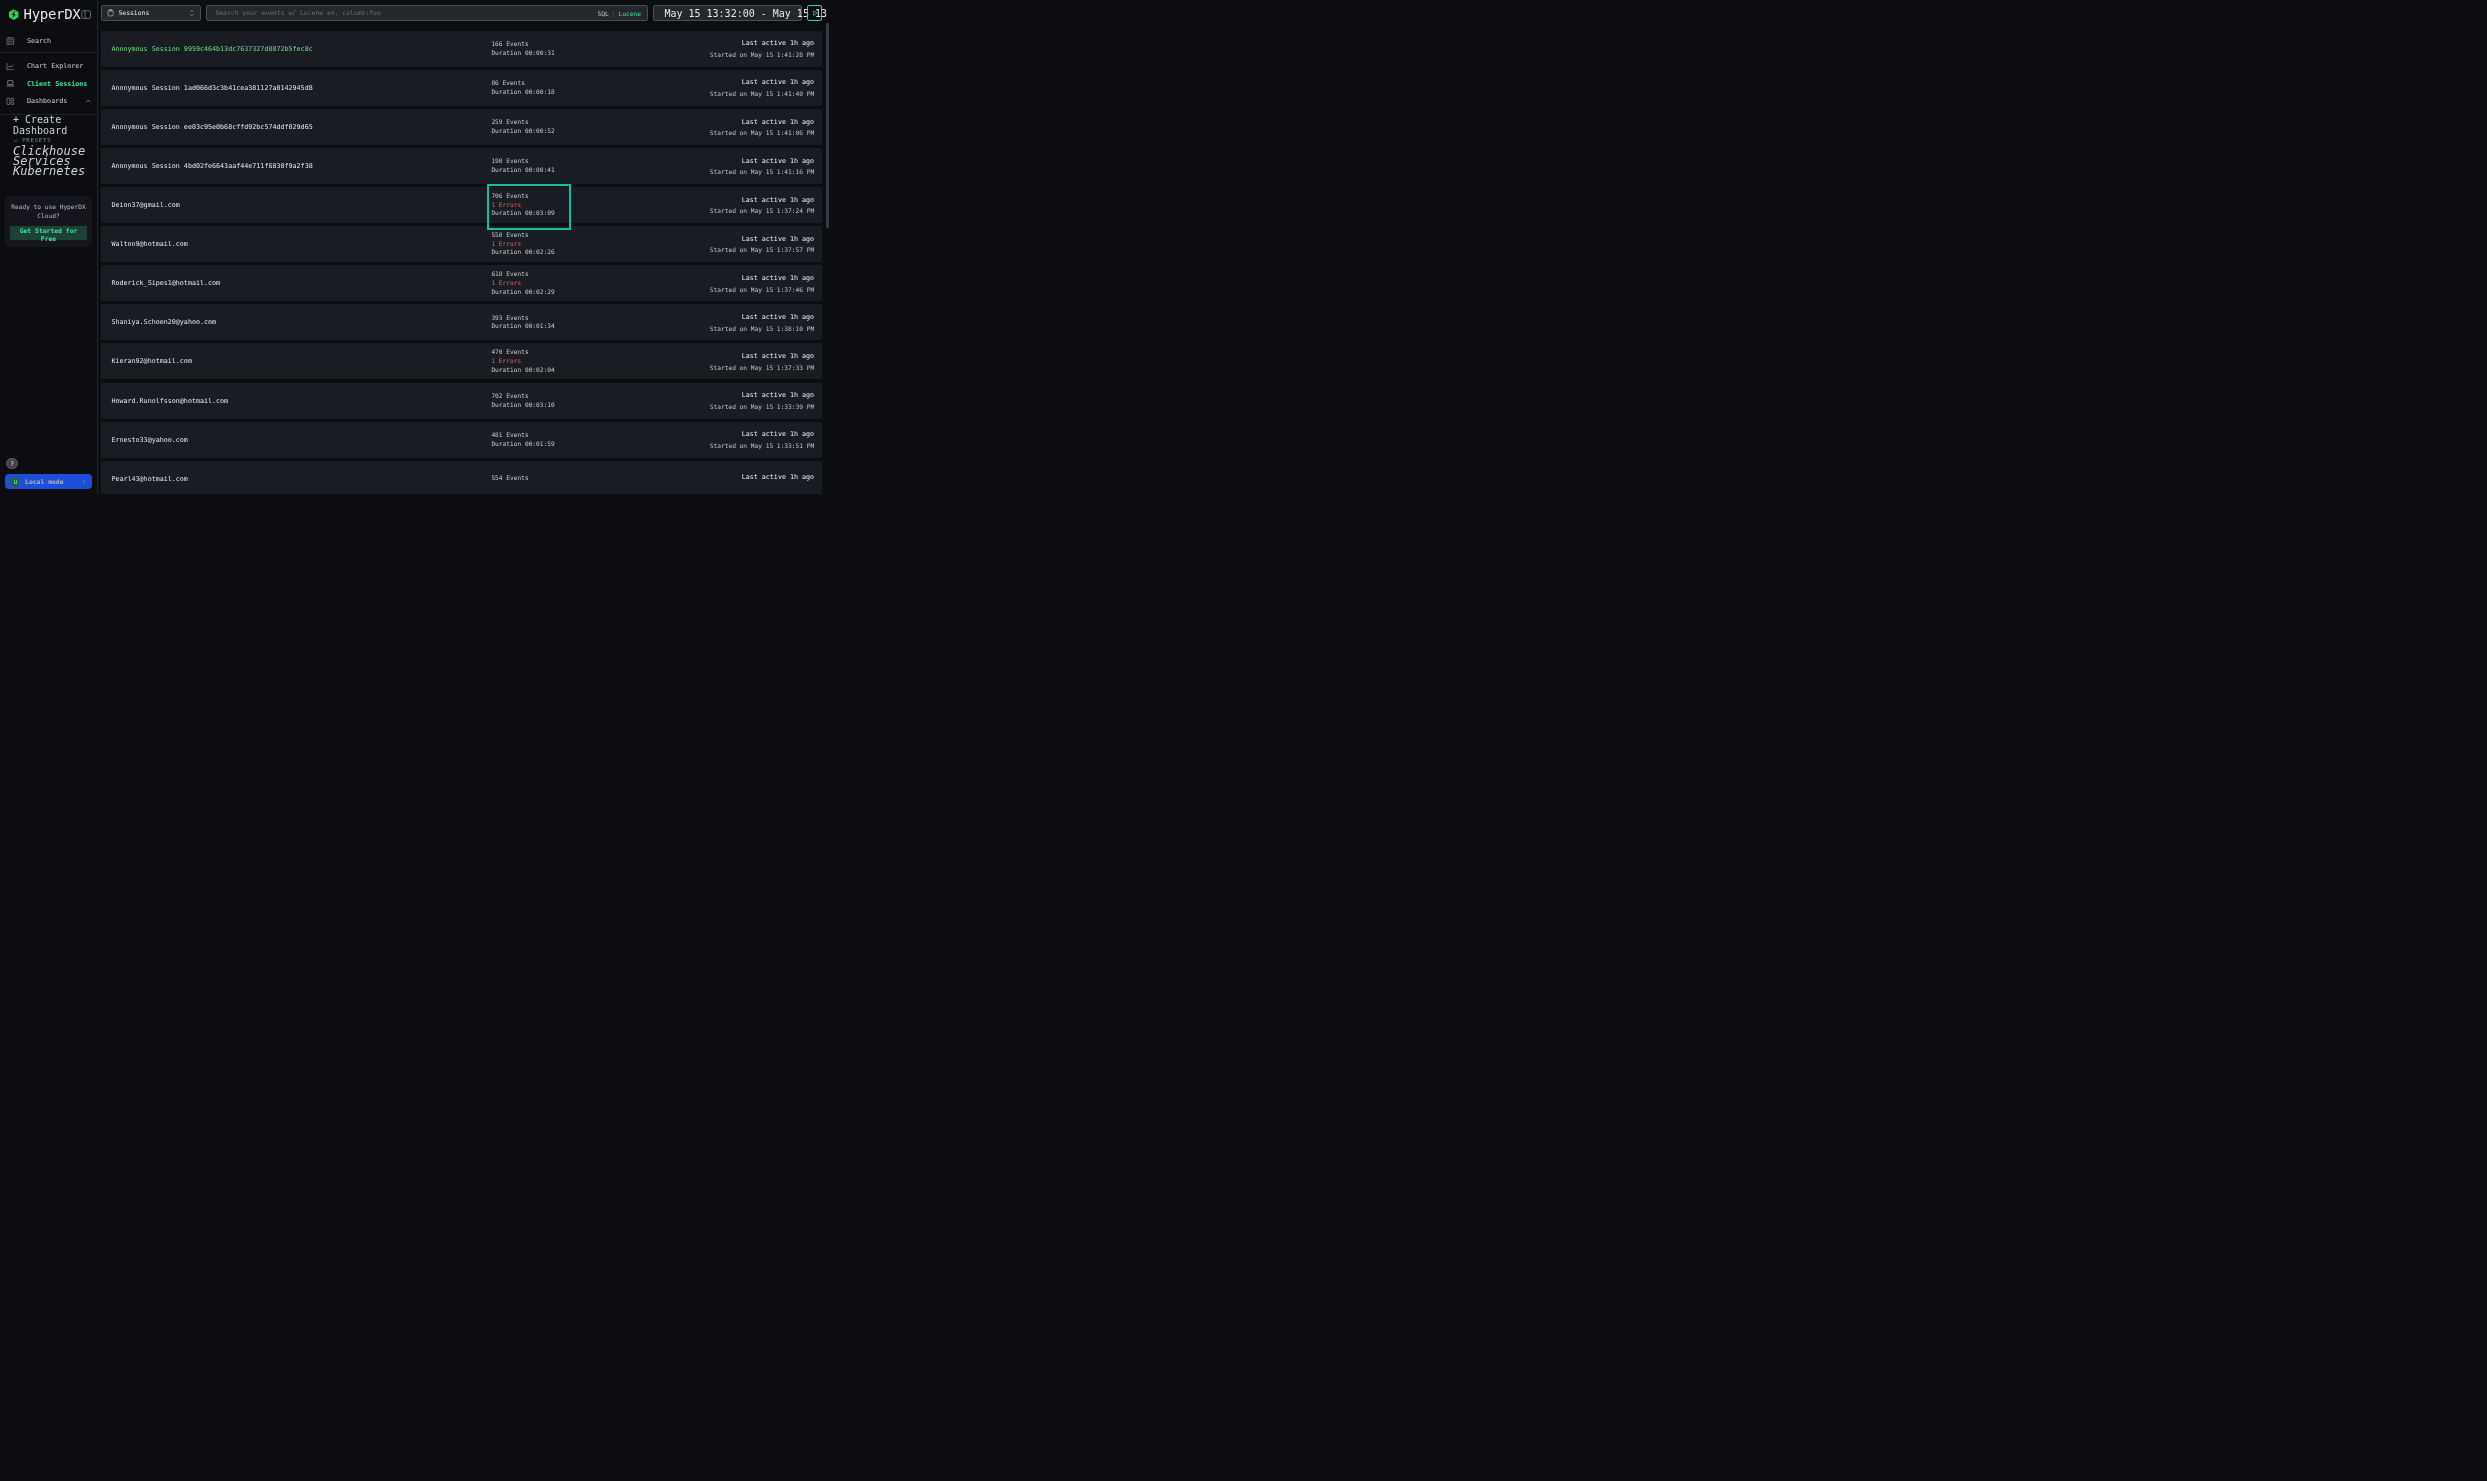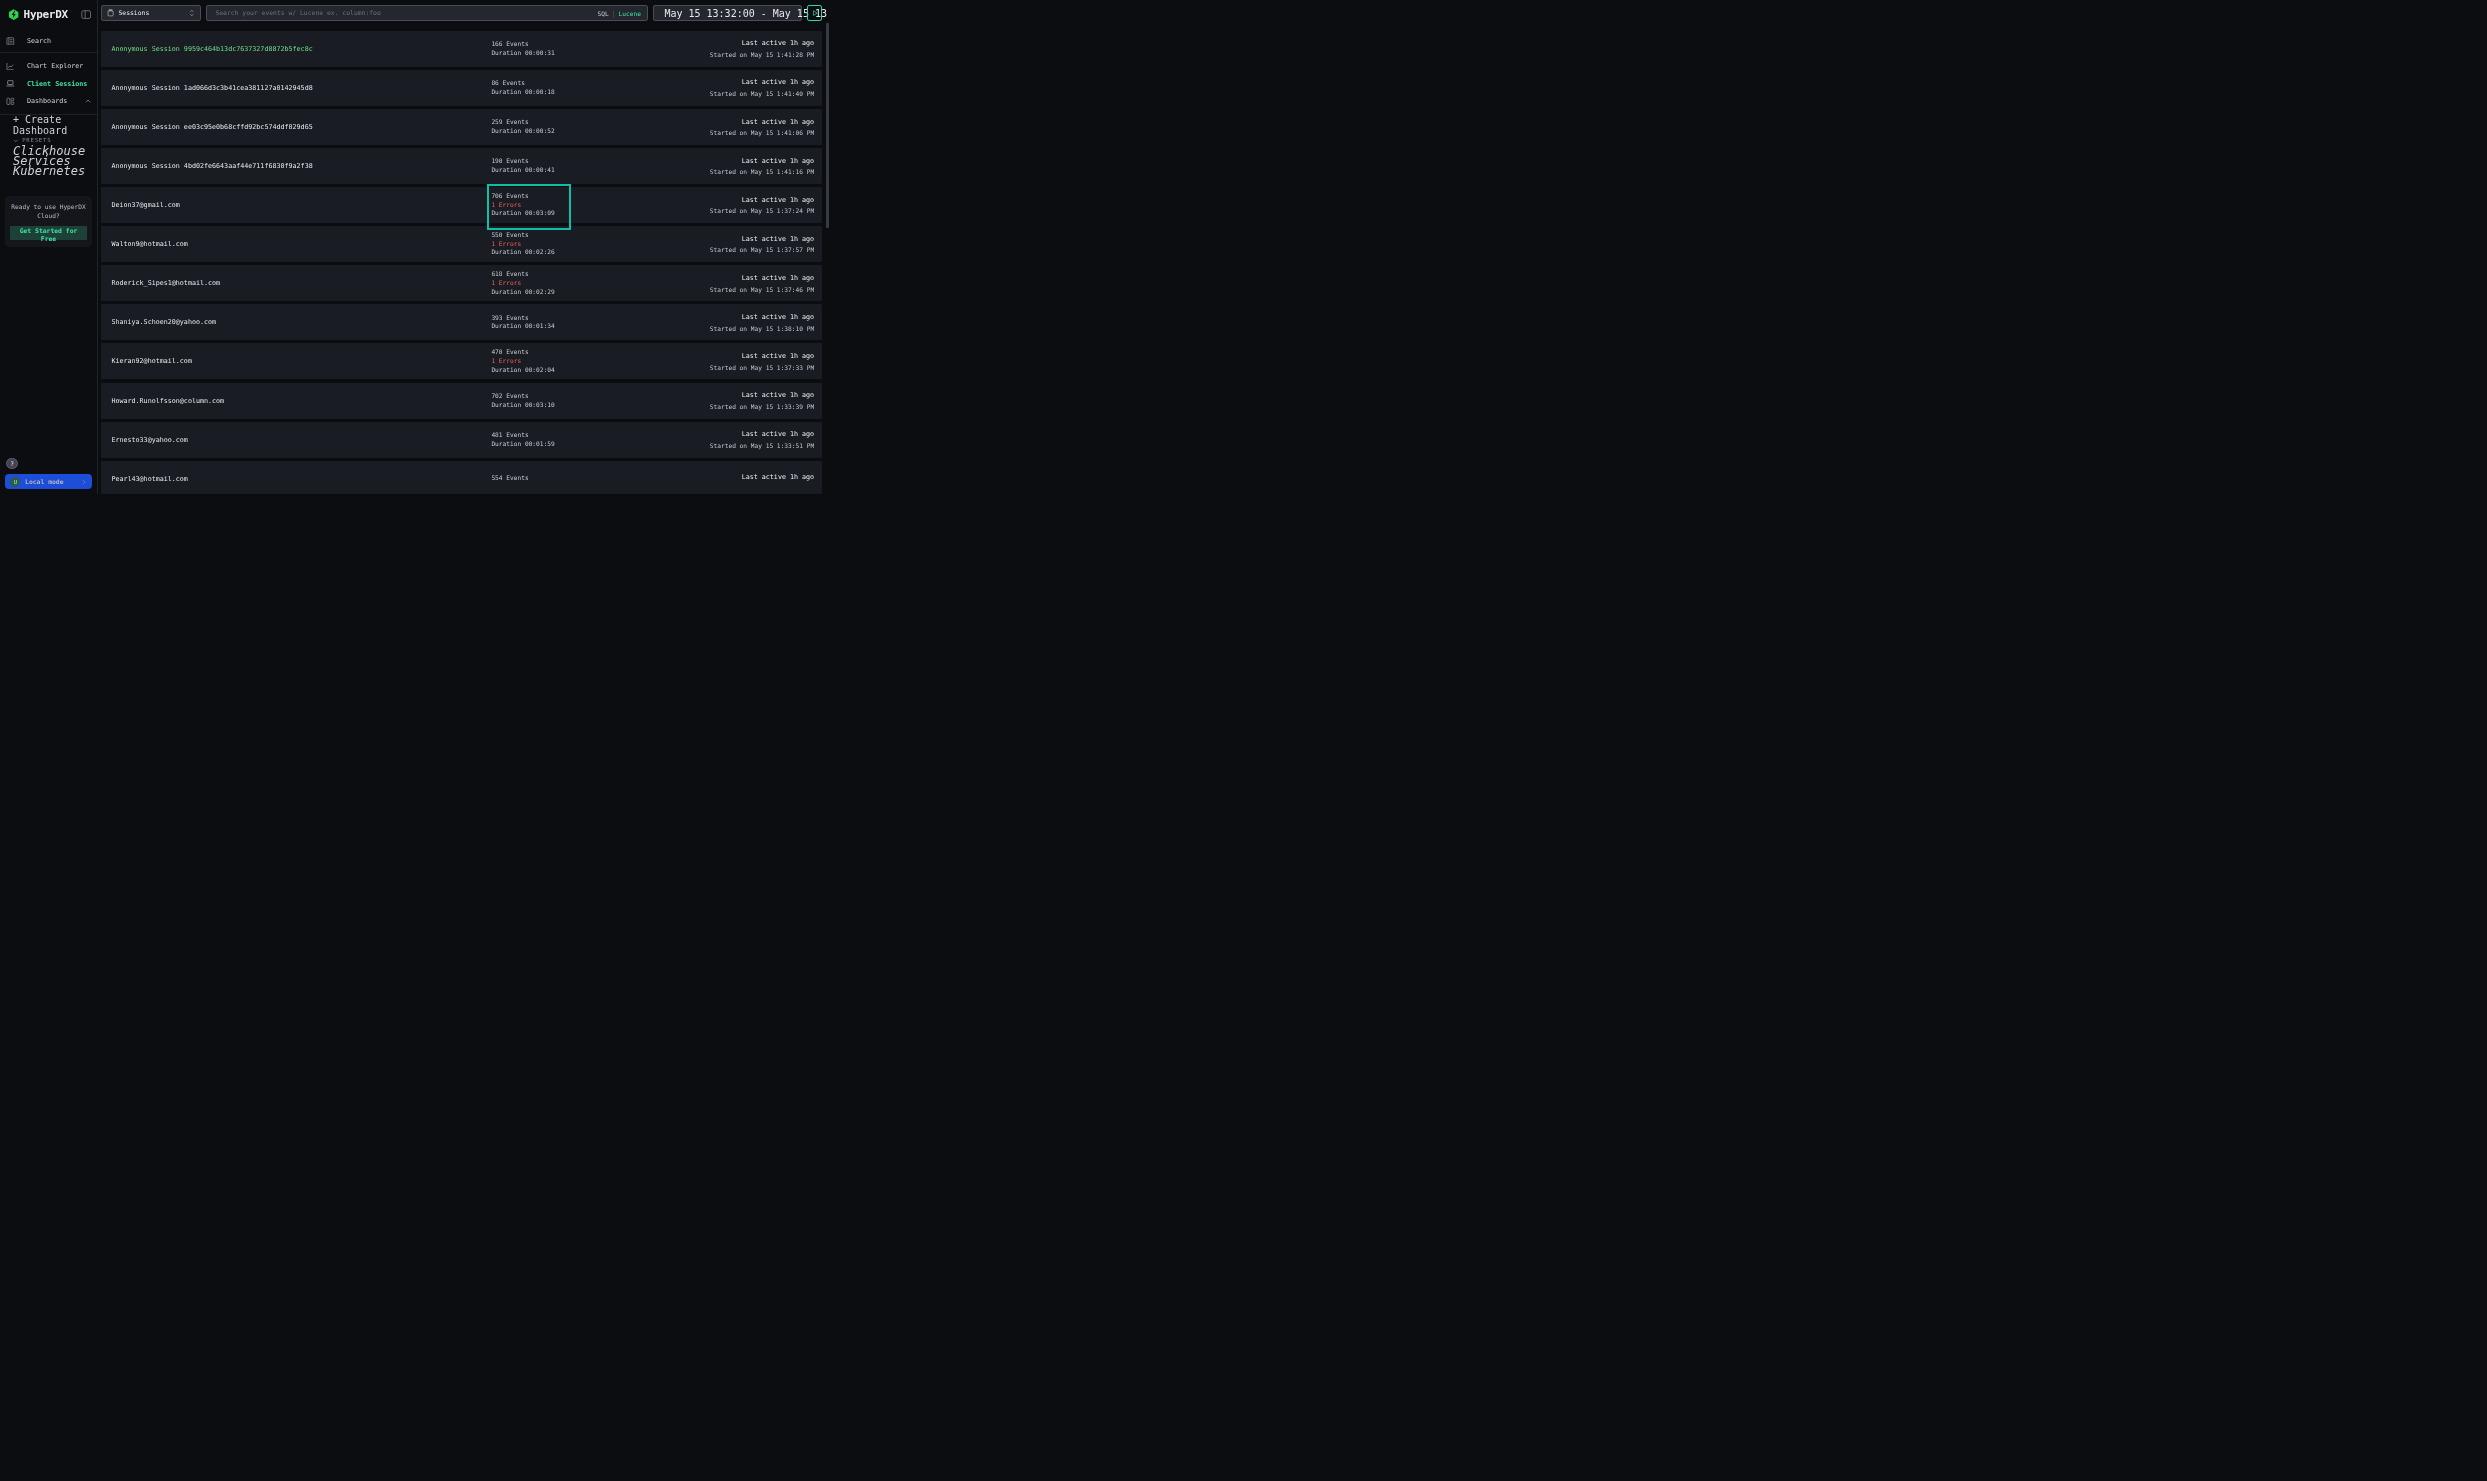--- a/index.html
+++ b/index.html
@@ -6,21 +6,21 @@
   body { width:829px; height:494px; overflow:hidden;
          font-family:"DejaVu Sans Mono","Liberation Mono",monospace;
          color:#e8eaed; -webkit-font-smoothing:antialiased; }
   .app { display:flex; width:829px; height:494px; position:relative; }
 
   
   .sidebar { width:98px; min-width:98px; box-sizing:border-box; height:100%;
              border-right:0.5px solid #20242c; display:flex; flex-direction:column; }
   .logo-row { display:flex; align-items:center; padding:7.2px 6.2px 0 8.2px; height:14.4px; }
   .logo-hex { width:11.3px; height:11.3px; display:inline-flex; }
-  .logo-text { font-weight:bold; font-size:11px; margin-left:4.1px; letter-spacing:-0.3px; flex:1; }
+  .logo-text { font-weight:normal; font-size:14px; margin-left:4.1px; letter-spacing:-0.3px; flex:1; }
   .collapse-btn { width:10.3px; height:9.2px; display:inline-flex; color:#8a8f98; cursor:pointer; }
 
   .nav { margin-top:12.3px; }
   .nav-item { display:flex; align-items:center; height:17.4px; padding:0 6.2px; font-size:6.7px;
               color:#d2d5da; cursor:pointer;gap:8px; }
   .nav-item.first { height:14.4px; }
   .nav-item .nicon { width:8.7px; height:8.7px; display:inline-flex; color:#9ba0a8; margin-right:4.1px; flex:none; }
   .nav-item.active { color:#3ee3a2; font-weight:bold; }
   .nav-item .chev { margin-left:auto; color:#9ba0a8; width:6.2px; height:6.2px; display:inline-flex; }
   .divider { border-top:0.5px solid #1d212a; margin:4.1px 0; }
@@ -376,21 +376,21 @@
       <div>Duration 00:02:04</div>
     </div>
     <div class="col-right">
       <div class="last-active">Last active 1h ago</div>
       <div class="started">Started on May 15 1:37:33 PM</div>
     </div>
 
   </div>
 
   <div class="card">
-    <div class="col-name"><span>Howard.Runolfsson@column.com</span></div>
+    <div class="col-name"><span>Howard.Runolfsson@hotmail.com</span></div>
     <div class="col-mid">
       <div>702 Events</div>
 
       <div>Duration 00:03:10</div>
     </div>
     <div class="col-right">
       <div class="last-active">Last active 1h ago</div>
       <div class="started">Started on May 15 1:33:39 PM</div>
     </div>
 

